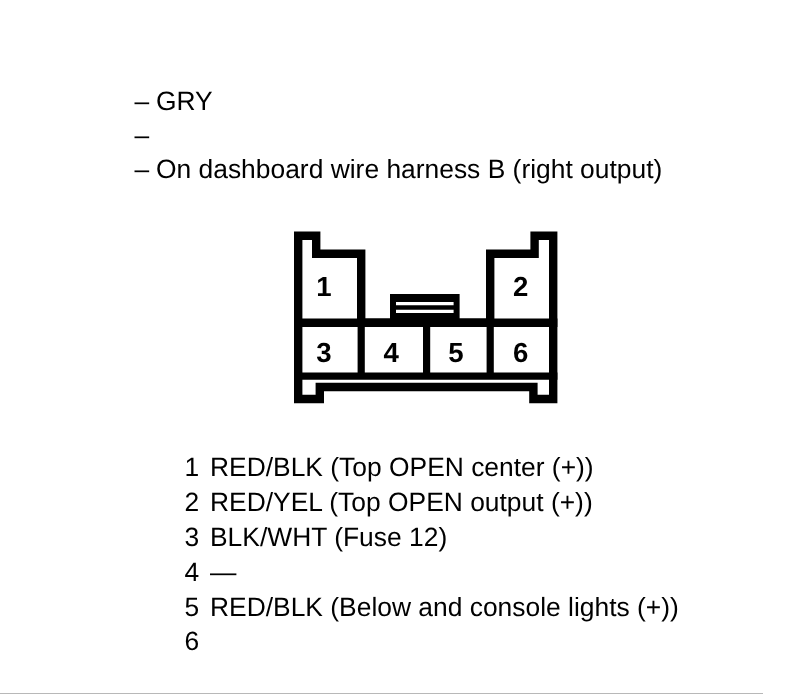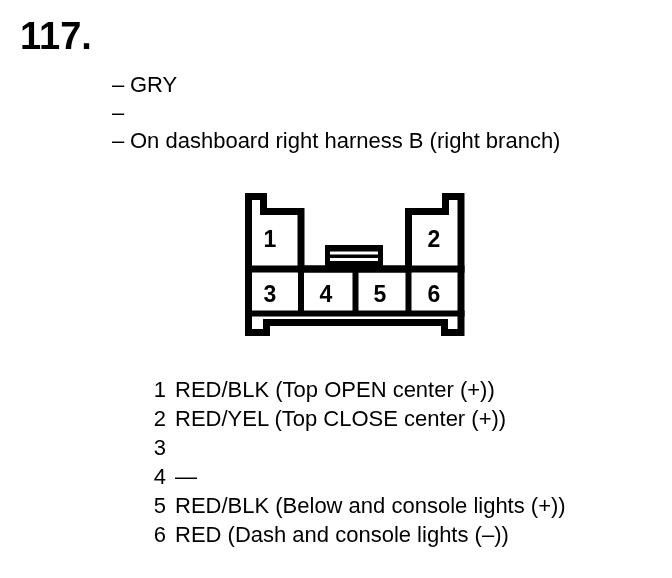--- a/index.html
+++ b/index.html
@@ -60,34 +60,33 @@
     text-align: right;
     margin-right: 9px;
   }
 </style>
 </head>
 <body>
 
 <div class="page">
 
   <div class="title-row">
-    <span class="num">117.</span>
   </div>
 
   <div class="notes">
     <div class="note">
       <span class="dash">–</span>
       <span>GRY</span>
     </div>
     <div class="note">
       <span class="dash">–</span>
     </div>
     <div class="note">
       <span class="dash">–</span>
-      <span>On dashboard right harness B (right branch)</span>
+      <span>On dashboard wire harness B (right output)</span>
     </div>
   </div>
 
   <svg class="connector-svg" viewBox="0 0 672 578">
 
     <path d="M 248.5 196.5 H 263.5 V 211.5 H 301 V 269 H 408.5 V 211.5 H 445.5 V 196.5 H 461 V 332.5 H 444.5 V 322.5 H 266.5 V 332.5 H 248.5 Z" fill="#ffffff" stroke="#000000" stroke-width="7" stroke-linejoin="miter"></path>
 
     <path d="M 245 269 H 464.5" stroke="#000000" stroke-width="7" fill="none"></path>
     <path d="M 245 313.5 H 464.5" stroke="#000000" stroke-width="6" fill="none"></path>
     <path d="M 301 269 V 313.5 M 355.5 269 V 313.5 M 408.5 269 V 313.5" stroke="#000000" stroke-width="6" fill="none"></path>
@@ -103,32 +102,32 @@
     <text x="434" y="302">6</text>
   </svg>
 
   <div class="pinlist">
     <div class="pinrow">
       <span class="pnum">1</span>
       <span class="pdesc">RED/BLK (Top OPEN center (+))</span>
     </div>
     <div class="pinrow">
       <span class="pnum">2</span>
-      <span class="pdesc">RED/YEL (Top CLOSE center (+))</span>
+      <span class="pdesc">RED/YEL (Top OPEN output (+))</span>
     </div>
     <div class="pinrow">
       <span class="pnum">3</span>
+      <span class="pdesc">BLK/WHT (Fuse 12)</span>
     </div>
     <div class="pinrow">
       <span class="pnum">4</span>
       <span class="pdesc">—</span>
     </div>
     <div class="pinrow">
       <span class="pnum">5</span>
       <span class="pdesc">RED/BLK (Below and console lights (+))</span>
     </div>
     <div class="pinrow">
       <span class="pnum">6</span>
-      <span class="pdesc">RED (Dash and console lights (–))</span>
     </div>
   </div>
 
 </div>
 
 </body></html>

